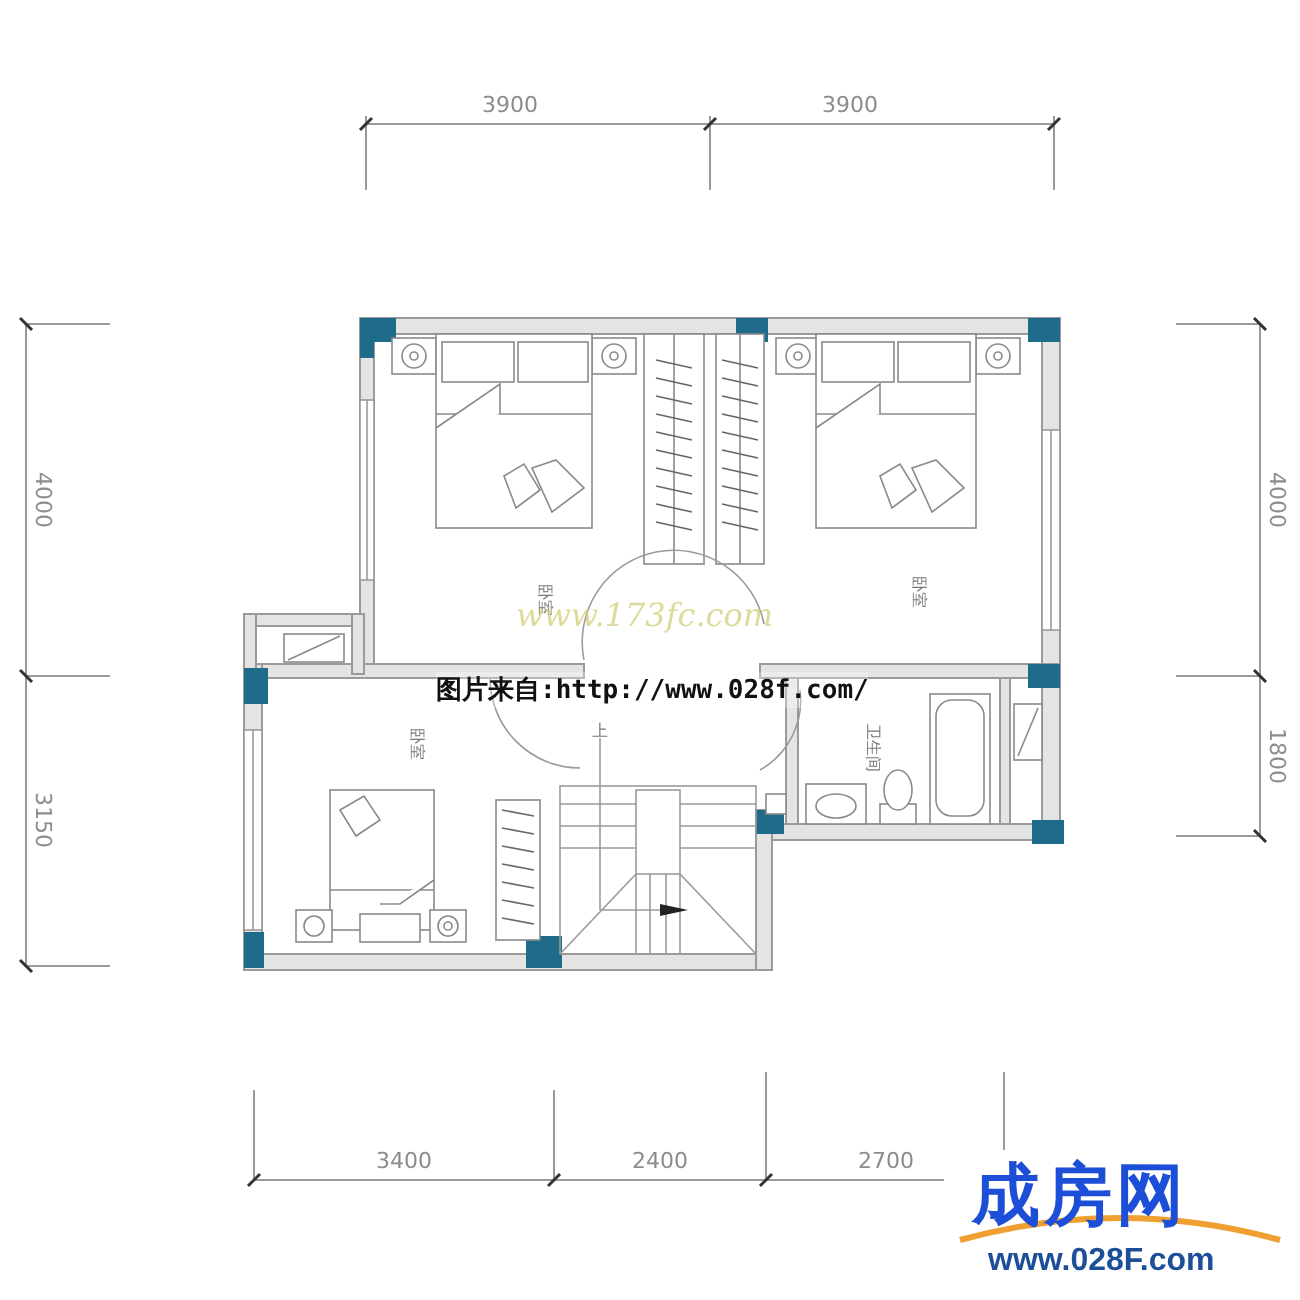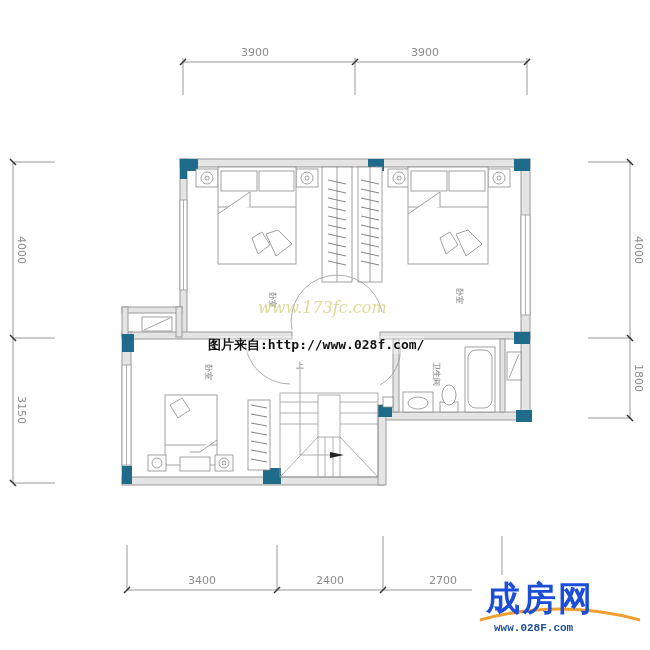--- a/index.html
+++ b/index.html
@@ -1,24 +1,24 @@
 <!DOCTYPE html>
 <html><head>
   <meta charset="utf-8">
   <style>
     html, body { margin:0; padding:0; background:#ffffff; }
     body { width:650px; height:650px; position:relative; overflow:hidden; font-family:"Liberation Sans", sans-serif; }
     #plan { position:absolute; left:0; top:0; }
     .dim-text { font-family:"DejaVu Sans", sans-serif; font-size:11px; fill:#8c8c8c; }
     .room-label { font-family:"DejaVu Sans", sans-serif; font-size:8px; fill:#777; }
     .wm1 { position:absolute; left:258px; top:298px; font-family:"DejaVu Serif", serif; font-style:italic; font-size:16px; color:rgba(210,205,120,0.75); letter-spacing:0px;text-align:center; }
-    .wm2 { position:absolute; left:208px; top:336px; font-family:"DejaVu Sans Mono", monospace; font-weight:bold; font-size:13px; color:#111; background:rgba(255,255,255,0.3); white-space:nowrap; }
+    .wm2 { position:absolute; left:218px; top:336px; font-family:"DejaVu Sans Mono", monospace; font-weight:bold; font-size:13px; color:#111; background:rgba(255,255,255,0.3); white-space:nowrap; }
     .logo { position:absolute; left:482px; top:578px; width:160px; height:62px; }
     .logo-cn { position:absolute; left:4px; top:0; font-family:"DejaVu Sans", sans-serif; font-weight:bold; font-size:34px; color:#1d4ed8; letter-spacing:2px; line-height:40px; }
-    .logo-url { position:absolute; left:12px; top:44px; font-family:Liberation Mono, monospace; font-weight:bold; font-size:11px; color:#1d4f99; }
+    .logo-url { position:absolute; left:12px; top:44px; font-family:Liberation Sans, sans-serif; font-weight:bold; font-size:16px; color:#1d4f99; }
   </style>
 </head>
 <body>
 
 <svg id="plan" width="650" height="650" viewBox="0 0 650 650" xmlns="http://www.w3.org/2000/svg">
   <g stroke="#9a9a9a" fill="none" stroke-width="1">
 
     <g>
       <line x1="183" y1="62" x2="527" y2="62"></line>
       <line x1="183" y1="58" x2="183" y2="95"></line>

